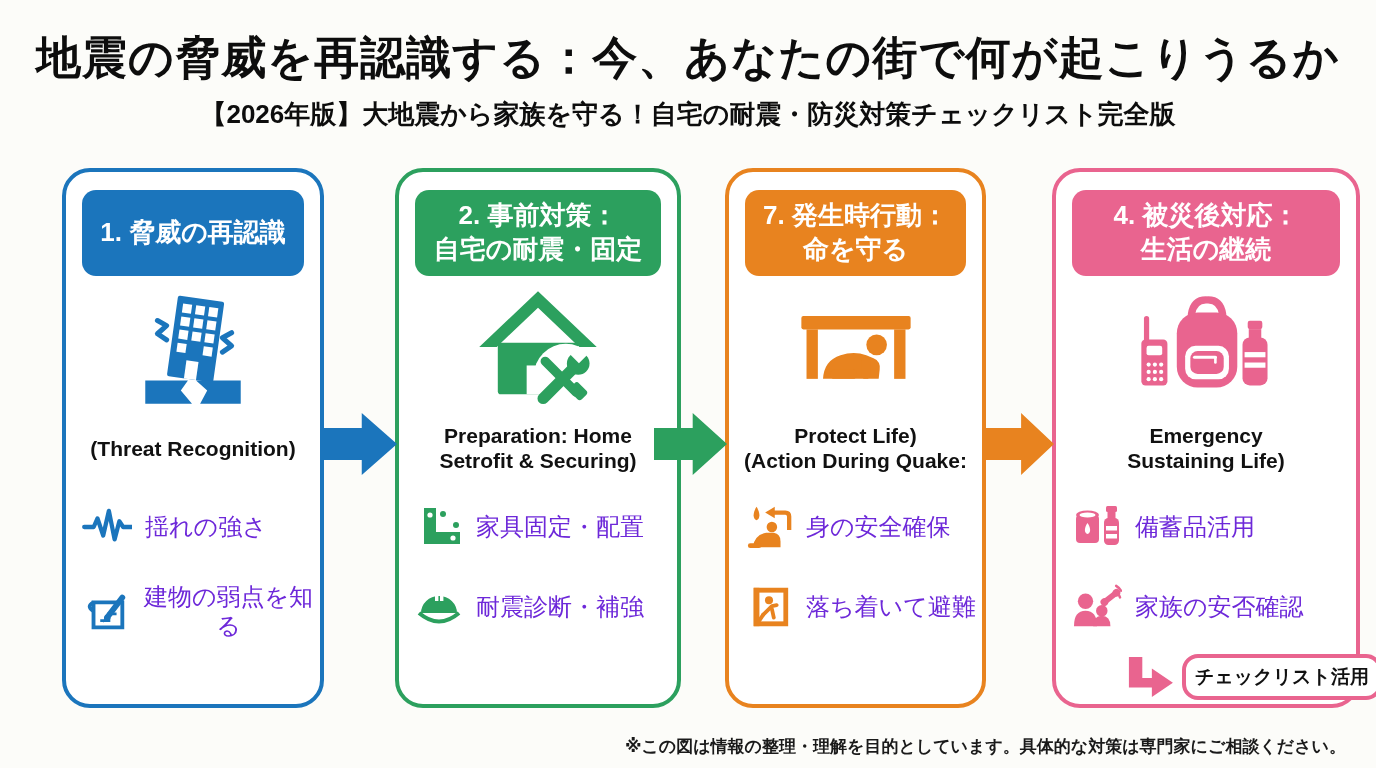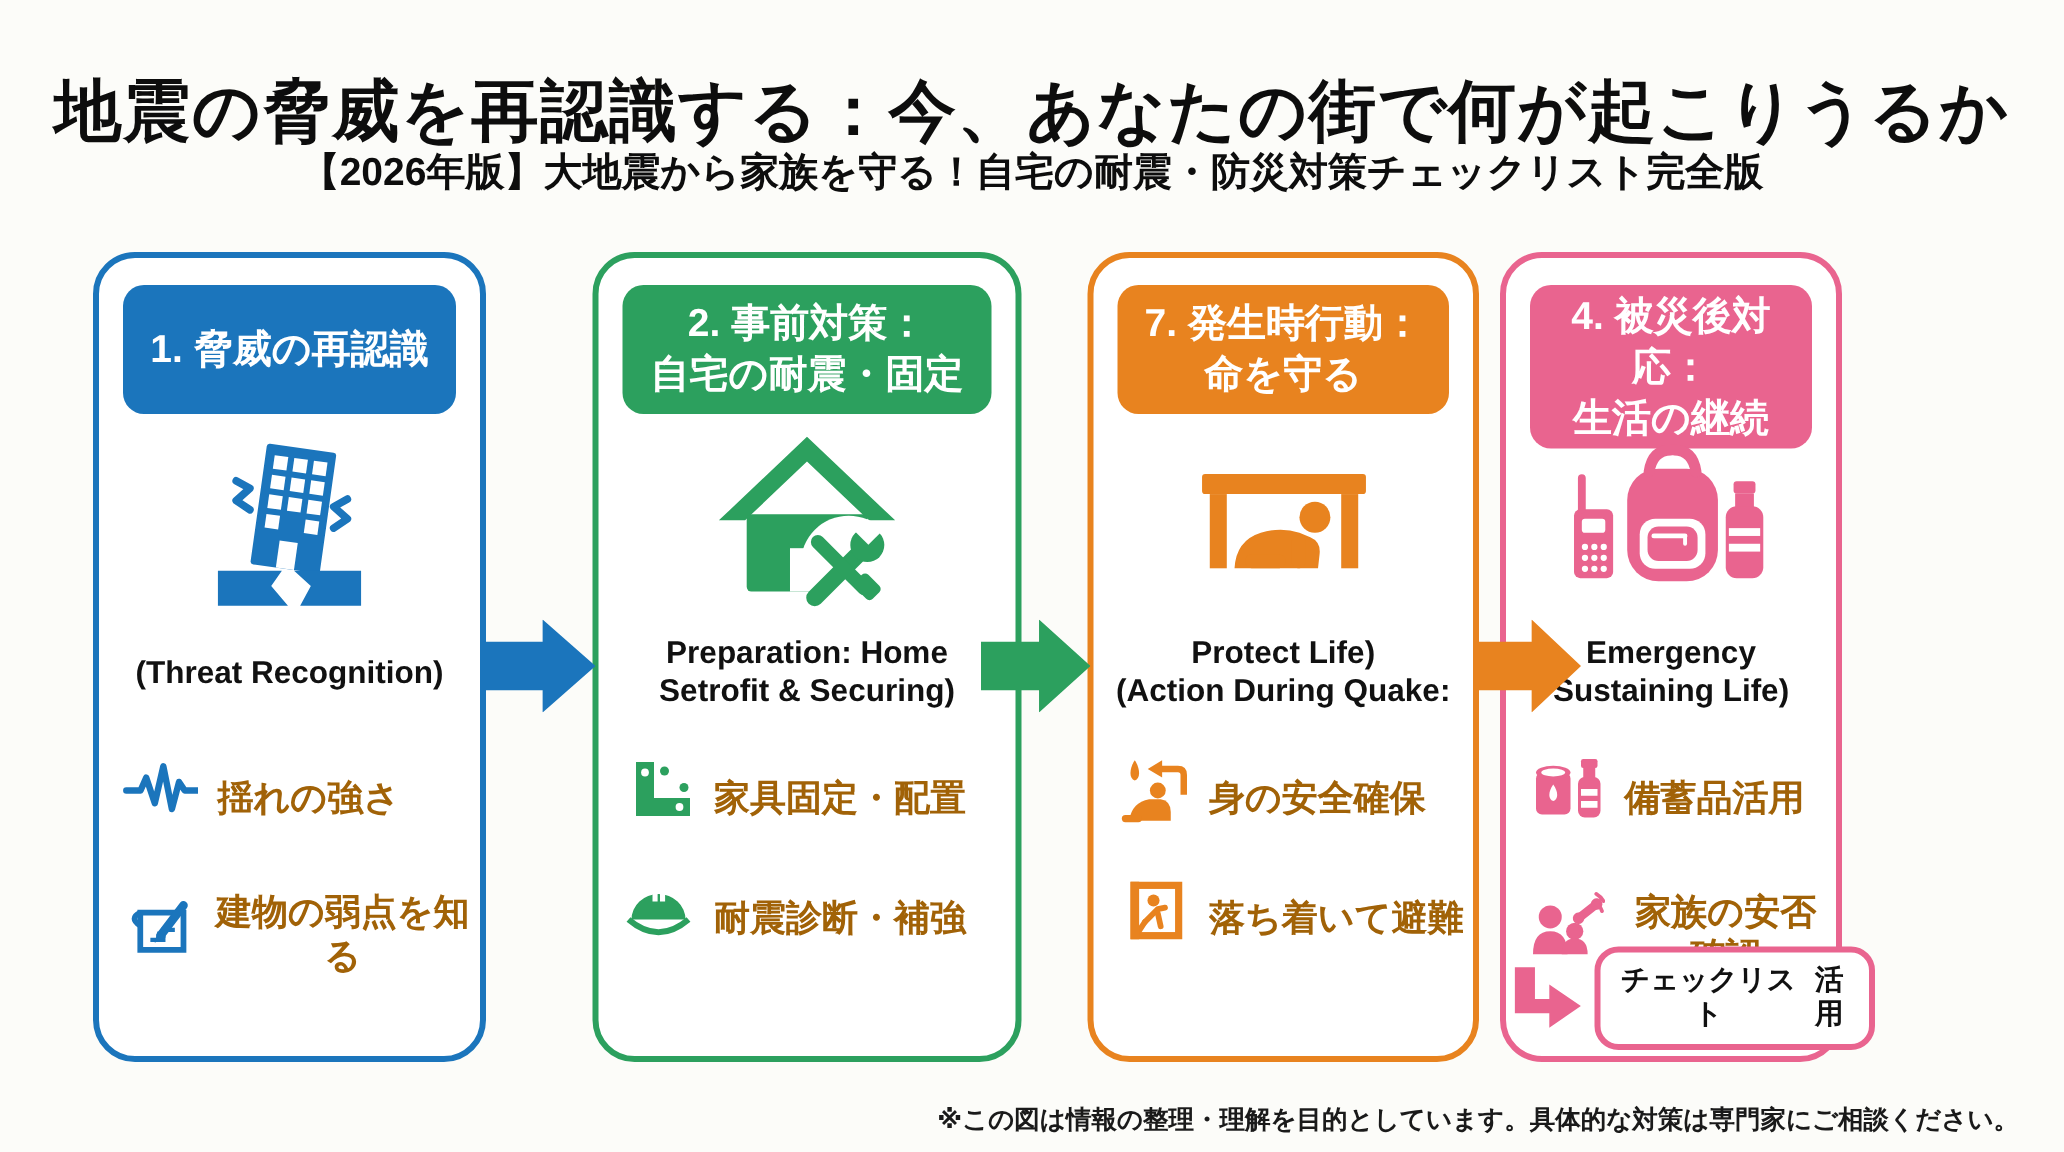--- a/index.html
+++ b/index.html
@@ -7,21 +7,21 @@
   body {
     position:relative;
     background:#fcfcf9;
     font-family:"Liberation Sans","DejaVu Sans",sans-serif;
     color:#111;
     overflow:hidden;
   }
   .page-title {
     position:absolute; top:28px; left:0; right:0;
     text-align:center; font-size:45px; font-weight:800;
-    letter-spacing:1px; color:#0d0d0d;margin-top:16px;
+    letter-spacing:1px; color:#0d0d0d;
   }
   .page-subtitle {
     position:absolute; top:97px; left:0; right:0;
     text-align:center; font-size:26px; font-weight:800; color:#0d0d0d;
   }
   .step {
     position:absolute; top:168px; height:540px;
     background:#ffffff;
     border:4px solid var(--c);
     border-radius:28px;
@@ -46,21 +46,21 @@
   }
   .caption-line:empty { display:none; }
   .items { position:absolute; top:330px; left:16px; right:6px; }
   .item { display:flex; align-items:center; min-height:50px; }
   .item + .item { margin-top:30px;text-align:center; }
   .item-icon {
     flex:0 0 48px; height:48px; margin-right:13px;
     display:flex; align-items:center; justify-content:center;
     color:var(--c);
   }
-  .item-label { font-size:24px; font-weight:700; line-height:1.22; color:#a16207;margin-top:12px; }
+  .item-label { font-size:24px; font-weight:400; line-height:1.22; color:#6d28d9; }
   .flow-arrow {
     position:absolute; top:413px; height:62px;
     background:currentColor;
     clip-path:polygon(0% 24%, 53% 24%, 53% 0%, 100% 50%, 53% 100%, 53% 76%, 0% 76%);
   }
   .callout {
     position:absolute; right:-26px; bottom:4px;
     display:flex; align-items:center; gap:7px;
   }
   .callout-arrow { color:var(--c); display:flex; }
@@ -232,21 +232,21 @@
           <path d="M18,32 L27,23 l5,-1" stroke="currentColor" stroke-width="4" fill="none" stroke-linecap="round" stroke-linejoin="round"></path>
           <path d="M18,32 l-4,6 M27,26 l2,9" stroke="currentColor" stroke-width="4" fill="none" stroke-linecap="round"></path>
           <rect x="8" y="4" width="6" height="40" fill="currentColor"></rect>
         </svg>
       </span>
       <span class="item-label">落ち着いて避難</span>
     </div>
   </div>
 </section>
 
-<section class="step" style="left: 1000px; width: 228px; --c: #e9648f;">
+<section class="step" style="left: 1052px; width: 308px; --c: #e9648f;">
   <div class="band">
     <span class="band-line">4. 被災後対応：</span>
     <span class="band-line">生活の継続</span>
   </div>
   <div class="main-icon">
     <svg width="146" height="126" viewBox="0 0 140 120">
       <rect x="42" y="24" width="58" height="72" rx="20" fill="currentColor"></rect>
       <path d="M56,26 q2,-14 14,-14 M86,26 q-2,-14 -14,-14" stroke="currentColor" stroke-width="7" fill="none" stroke-linecap="round"></path>
       <rect x="50" y="56" width="42" height="32" rx="10" fill="#fff"></rect>
       <rect x="55" y="61" width="32" height="22" rx="7" fill="currentColor"></rect>

